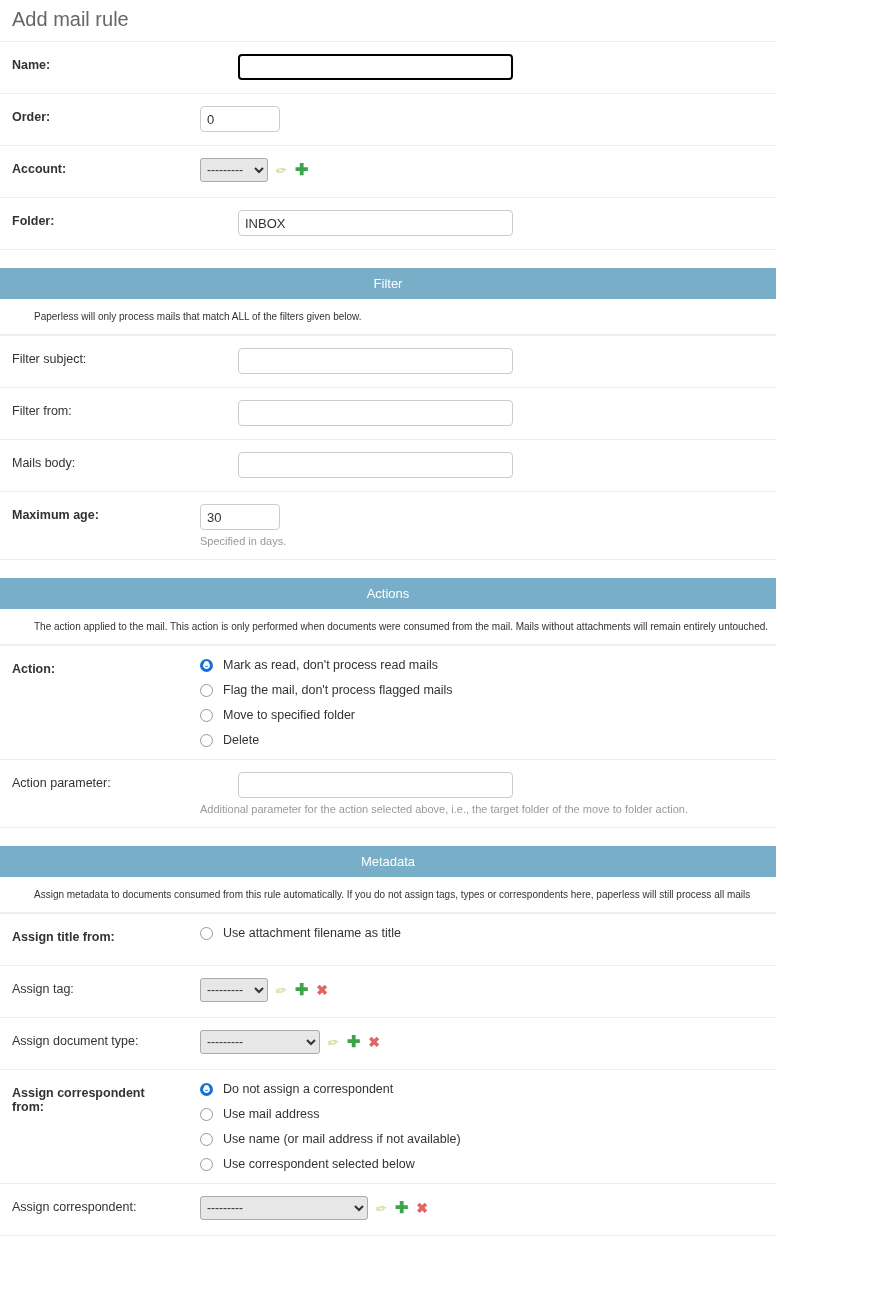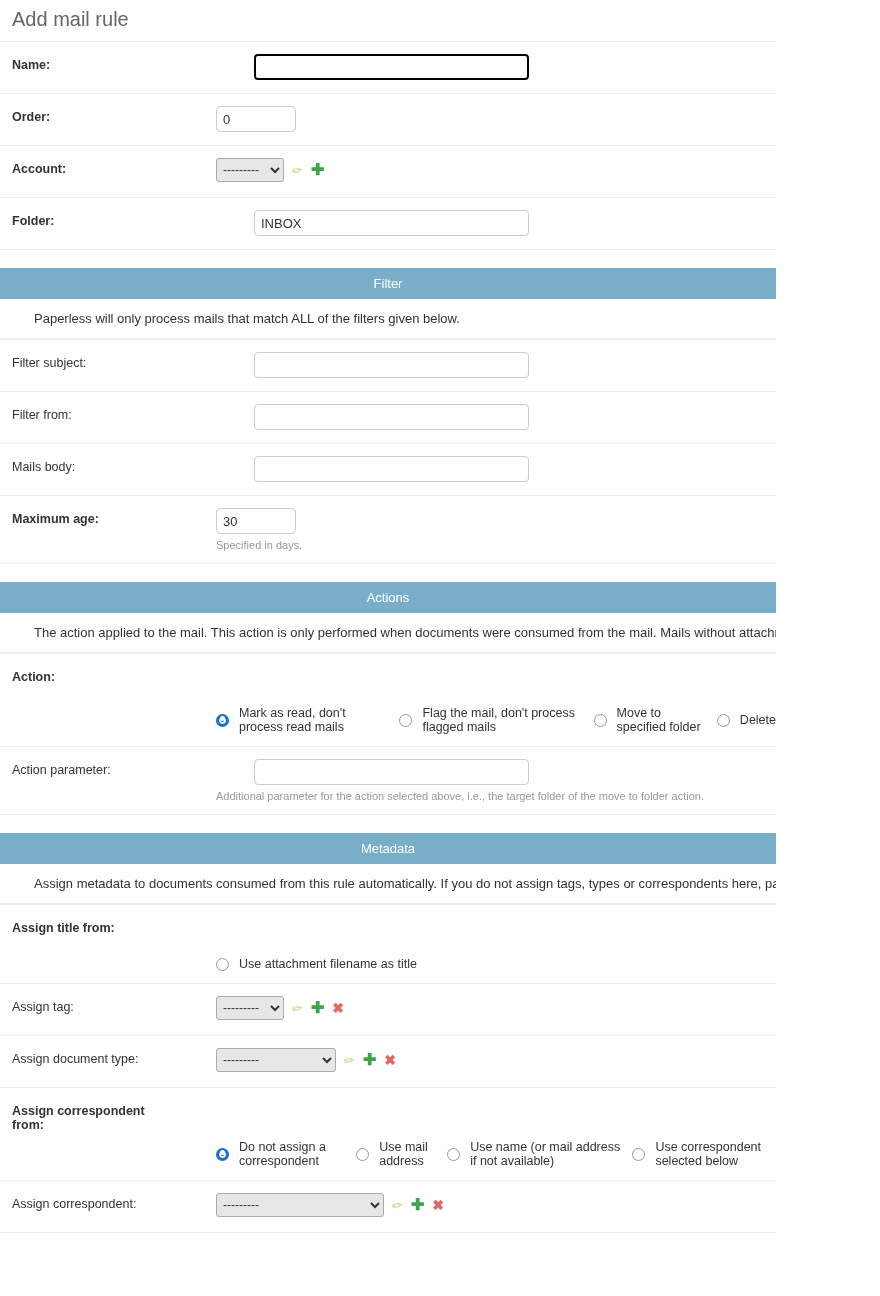--- a/index.html
+++ b/index.html
@@ -26,21 +26,20 @@
   }
   .form-block {
     border-top: 1px solid #eee;
   }
   .row {
     display: flex;
     align-items: flex-start;
     border-bottom: 1px solid #eee;
     padding: 12px 0;
     min-height: 27px;
-    gap: 16px;
   }
   .row-label {
     width: 170px;
     padding-left: 12px;
     box-sizing: border-box;
     font-size: 12.5px;
     color: #333;
     padding-top: 4px;
   }
   .row-label.bold { font-weight: bold; }
@@ -97,36 +96,35 @@
   .icon-cross { color: #e06666; font-weight: bold; font-size: 14px; }
   .section-header {
     background: #79aec8;
     color: #fff;
     font-size: 13px;
     padding: 8px 12px;
     margin-top: 18px;
     text-align: center;
   }
   .section-desc {
-    font-size: 13px;
+    font-size: 10px;
     color: #333;
     padding: 12px 12px 12px 34px;
     border-bottom: 1px solid #eee;
     white-space: nowrap;
   }
   .help-text {
     font-size: 11px;
     color: #999;
     margin-top: 5px;
   }
   .radio-list {
     display: flex;
-    flex-direction: row;
+    flex-direction: column;
     gap: 11px;
-    margin-top: 40px;
   }
   .radio-item {
     display: flex;
     align-items: center;
     gap: 10px;
     font-size: 12.5px;
     color: #333;
   }
   .radio {
     width: 13px;

